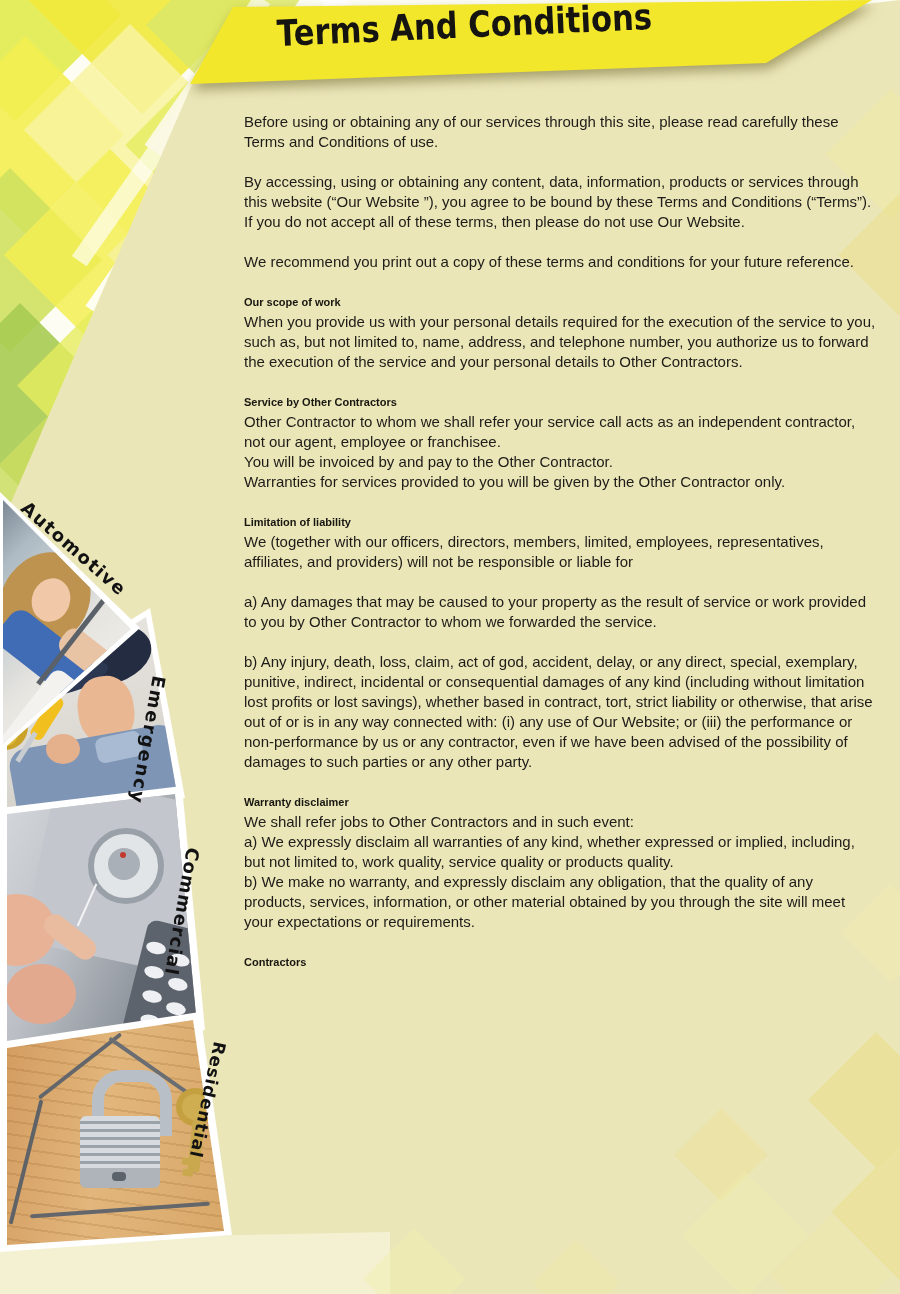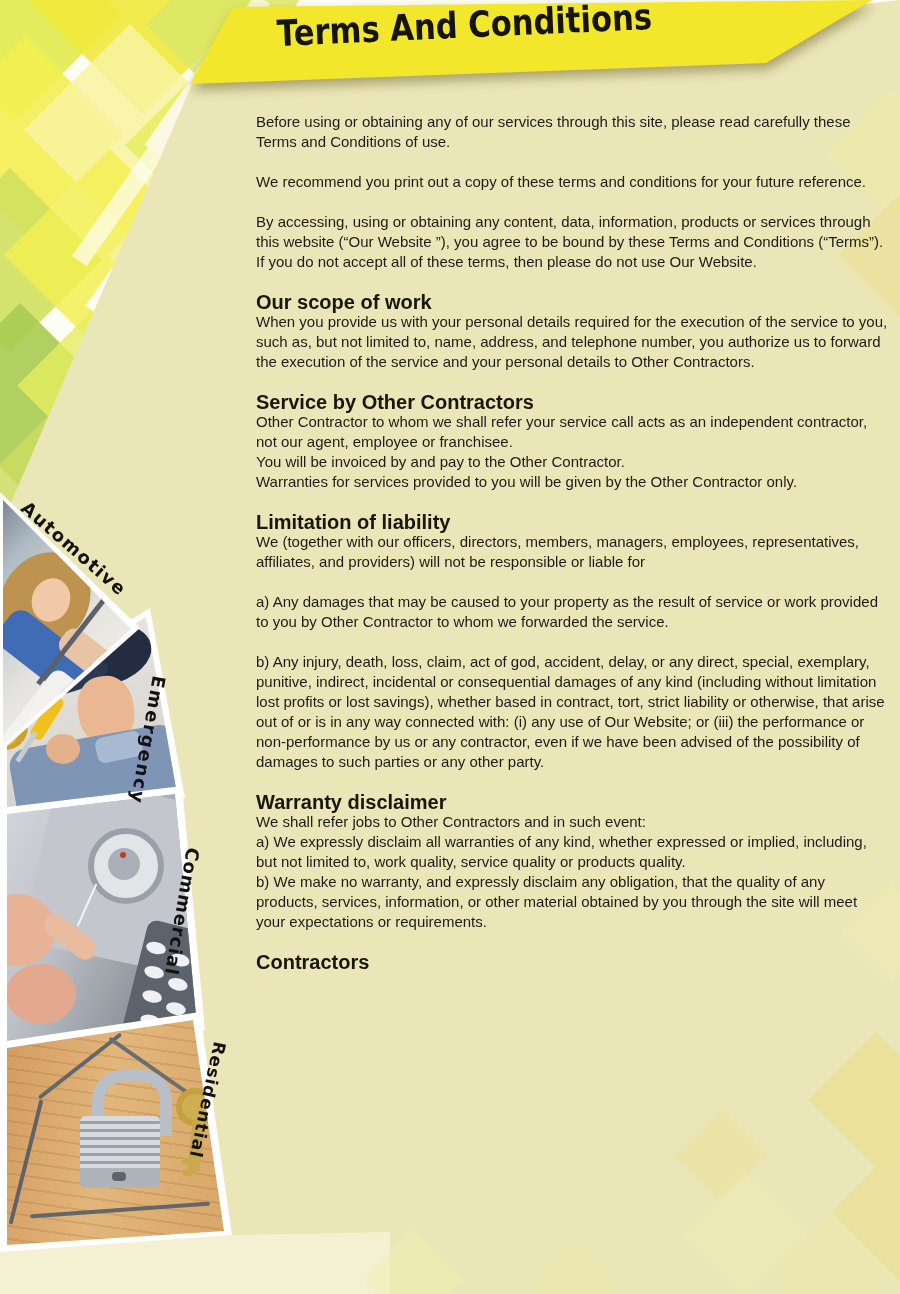--- a/index.html
+++ b/index.html
@@ -35,24 +35,24 @@
     clip-path:polygon(233px 7px,872px 0px,766px 63px,190px 84px);
   }
   .banner-title{
     position:absolute;left:276px;top:13px;z-index:9;
     font-family:"DejaVu Sans",sans-serif;font-weight:800;font-size:36px;color:#151410;
     letter-spacing:0px;white-space:nowrap;
     transform:rotate(-2.6deg) scaleX(.85);transform-origin:left top;
   }
   
   .terms{
-    position:absolute;left:256px;top:112px;width:632px;z-index:7;
+    position:absolute;left:244px;top:112px;width:632px;z-index:7;
     font-size:15px;line-height:20px;color:#1d1c18;
   }
-  .terms h3{margin:0;font-size:20px;line-height:20px;font-weight:bold;color:#17160f;}
+  .terms h3{margin:0;font-size:11px;line-height:20px;font-weight:bold;color:#17160f;}
   .terms p{margin:0 0 20px 0;white-space:pre-line;}
   
   .frame{position:absolute;background:#ffffff;filter:drop-shadow(3px 4px 5px rgba(80,70,25,.4));}
   .art{position:absolute;overflow:hidden;}
   .ab{position:absolute;}
   .photo1{left:0;top:492px;width:152px;height:334px;z-index:6;
     clip-path:polygon(0px 0px,140px 136px,0px 260px);}
   .art1{left:0;top:0;width:152px;height:334px;
     clip-path:polygon(3px 8px,131px 137px,3px 252px);
     background:linear-gradient(135deg,#73808c 0%,#aebbc4 16%,#e7e5e0 46%,#f4f2ee 72%,#d9d2c8 100%);}
@@ -174,30 +174,30 @@
 <div class="slabel lab-vert lab-comm">Commercial</div>
 <div class="slabel lab-vert lab-resi">Residential</div>
 
 <div class="banner">
   <div class="banner-shape"></div>
 </div>
 <div class="banner-title">Terms And Conditions</div>
 
 <div class="terms">
     <p>Before using or obtaining any of our services through this site, please read carefully these Terms and Conditions of use.</p>
+    <p>By accessing, using or obtaining any content, data, information, products or services through this website (“Our Website ”), you agree to be bound by these Terms and Conditions (“Terms”). If you do not accept all of these terms, then please do not use Our Website.</p>
     <p>We recommend you print out a copy of these terms and conditions for your future reference.</p>
-    <p>By accessing, using or obtaining any content, data, information, products or services through this website (“Our Website ”), you agree to be bound by these Terms and Conditions (“Terms”). If you do not accept all of these terms, then please do not use Our Website.</p>
     <h3>Our scope of work</h3>
     <p>When you provide us with your personal details required for the execution of the service to you, such as, but not limited to, name, address, and telephone number, you authorize us to forward the execution of the service and your personal details to Other Contractors.</p>
     <h3>Service by Other Contractors</h3>
     <p>Other Contractor to whom we shall refer your service call acts as an independent contractor, not our agent, employee or franchisee.
 You will be invoiced by and pay to the Other Contractor.
 Warranties for services provided to you will be given by the Other Contractor only.</p>
     <h3>Limitation of liability</h3>
-    <p>We (together with our officers, directors, members, managers, employees, representatives, affiliates, and providers) will not be responsible or liable for</p>
+    <p>We (together with our officers, directors, members, limited, employees, representatives, affiliates, and providers) will not be responsible or liable for</p>
     <p>a) Any damages that may be caused to your property as the result of service or work provided to you by Other Contractor to whom we forwarded the service.</p>
     <p>b) Any injury, death, loss, claim, act of god, accident, delay, or any direct, special, exemplary, punitive, indirect, incidental or consequential damages of any kind (including without limitation lost profits or lost savings), whether based in contract, tort, strict liability or otherwise, that arise out of or is in any way connected with: (i) any use of Our Website; or (iii) the performance or non-performance by us or any contractor, even if we have been advised of the possibility of damages to such parties or any other party.</p>
     <h3>Warranty disclaimer</h3>
     <p>We shall refer jobs to Other Contractors and in such event:
 a) We expressly disclaim all warranties of any kind, whether expressed or implied, including, but not limited to, work quality, service quality or products quality.
 b) We make no warranty, and expressly disclaim any obligation, that the quality of any products, services, information, or other material obtained by you through the site will meet your expectations or requirements.</p>
     <h3>Contractors</h3>
   </div>
 
 <div class="panel-dm" style="left: 845px; top: 108px; width: 92px; height: 92px; background: rgb(239, 233, 164); opacity: 0.55; z-index: 3;"></div>

